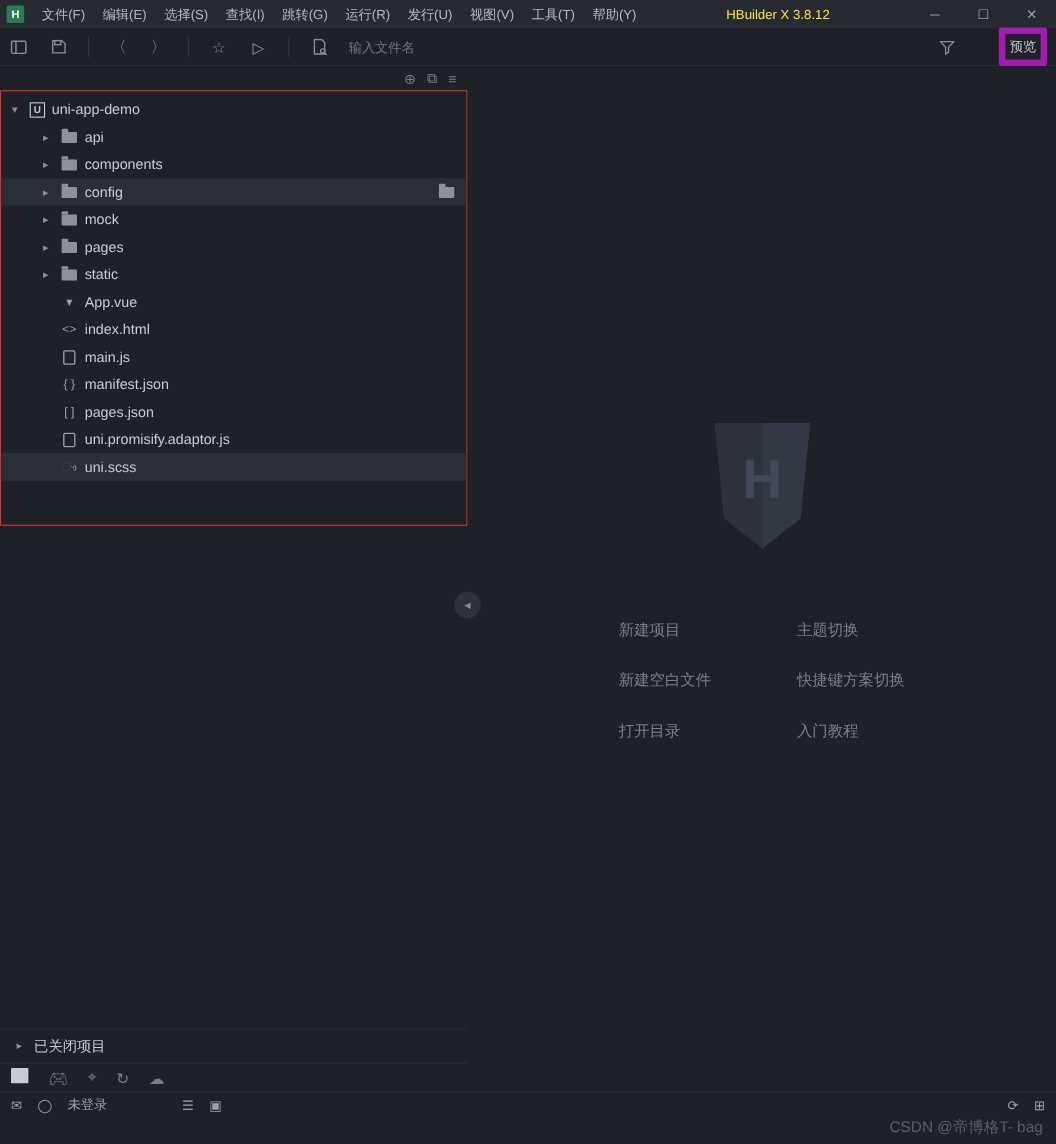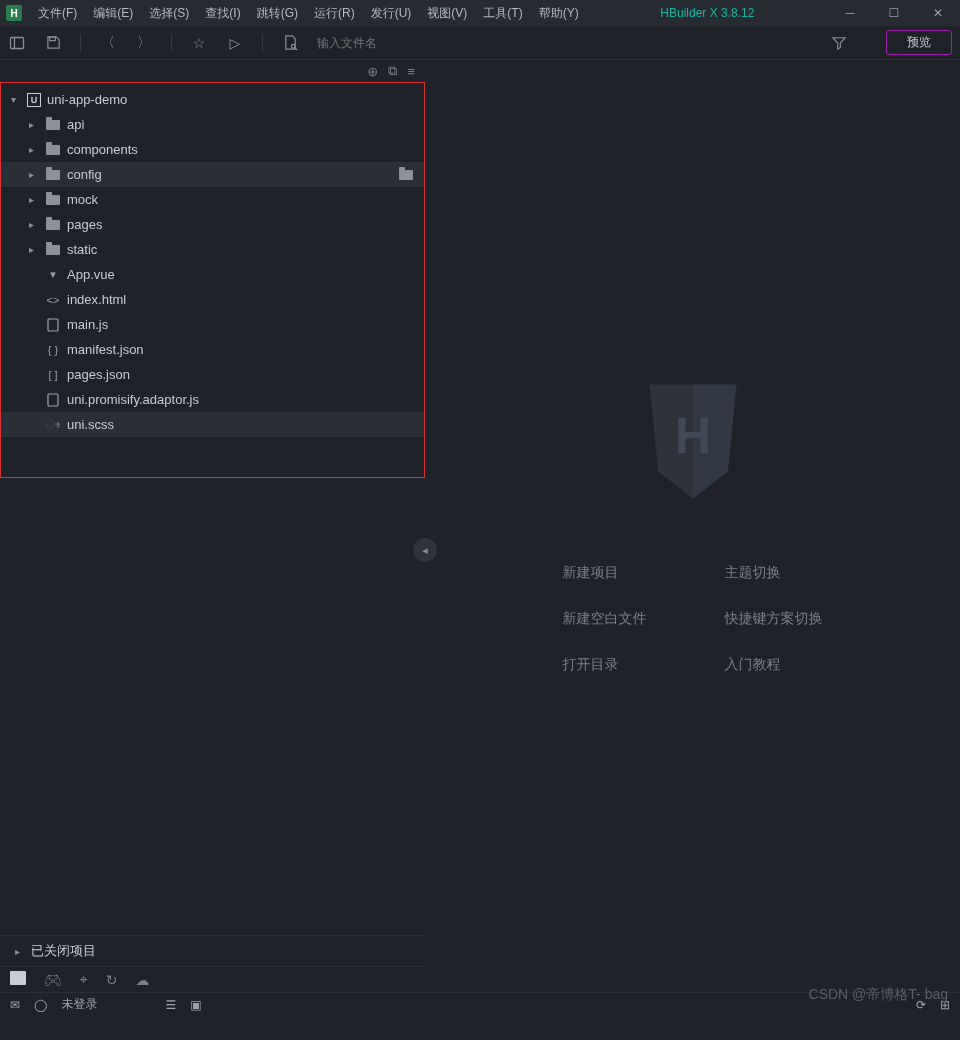--- a/index.html
+++ b/index.html
@@ -3,68 +3,68 @@
 <meta charset="utf-8">
 <style>
   * { margin:0; padding:0; box-sizing:border-box; font-family:"Microsoft YaHei","PingFang SC",sans-serif; }
   body { background:#1e2228; color:#c8ccd4; width:960px; height:1040px; overflow:hidden; position:relative;}
   
   
   .titlebar { height:26px; display:flex; align-items:center; background:#262a31; font-size:12px; color:#b5b9c0;}
   .app-icon { width:16px; height:16px; background:#2b7d4f; color:#fff; font-weight:bold; font-size:10px; display:flex; align-items:center; justify-content:center; margin:0 8px 0 6px; border-radius:2px;}
   .menu { display:flex; gap:0;}
   .menu span { padding:0 8px; cursor:default;}
-  .title-center { flex:1; text-align:center; color:#14b8a6;}
+  .title-center { flex:1; text-align:center; color:#fde047;}
   .win-controls { display:flex;}
   .win-controls span { width:44px; height:26px; display:flex; align-items:center; justify-content:center; color:#9ea3ab;}
   
   
   .toolbar { height:34px; display:flex; align-items:center; background:#1e2228; border-bottom:1px solid #2a2e35; padding:0 8px; gap:18px;}
   .tb-icon { width:18px; height:18px; display:flex; align-items:center; justify-content:center; color:#8a8f98; font-size:14px;}
   .tb-sep { width:1px; height:18px; background:#333840;}
   .search-input { flex:1; background:transparent; border:none; outline:none; color:#c8ccd4; font-size:12px;}
-  .preview-btn { border:1px solid #a21caf; padding:3px 20px; font-size:12px; color:#c8ccd4; background:transparent; border-radius:3px;margin-left:20px;}
+  .preview-btn { border:6px solid #a21caf; padding:3px 4px; font-size:12px; color:#c8ccd4; background:transparent; border-radius:3px;margin-left:20px;}
   
   
   .body { display:flex; height:calc(100% - 26px - 34px - 24px - 24px);}
   .sidebar { width:425px; background:#1e2228; display:flex; flex-direction:column; position:relative;}
   .sb-toolbar { height:22px; display:flex; justify-content:flex-end; align-items:center; gap:10px; padding-right:10px; color:#7a7f88; font-size:13px;}
   
   .red-box { border:1.5px solid #e03131; flex:0 0 auto; padding-bottom:40px;}
   
   .tree { font-size:13px; padding-top:4px;}
   .tree-row { display:flex; align-items:center; height:25px; padding-left:10px; color:#c8ccd4; gap:6px;}
   .tree-row.sel { background:#2a2e36;}
   .chev { width:10px; font-size:10px; color:#8a8f98;}
   .chev.open::before { content:"▾";}
   .chev.closed::before { content:"▸";}
   .chev.none::before { content:"";}
   .ficon { width:16px; height:16px; display:flex; align-items:center; justify-content:center; font-size:11px; color:#9ea3ab;}
-  .depth-1 { padding-left:28px;}
+  .depth-1 { padding-left:38px;}
   .row-right-icon { margin-left:auto; margin-right:10px; color:#8a8f98;}
 
   .closed-projects { border-top:1px solid #2a2e35; font-size:13px; padding:6px 15px; display:flex; align-items:center; gap:6px; color:#c8ccd4; margin-top:auto;}
   
   .activity-bar { height:26px; border-top:1px solid #2a2e35; display:flex; align-items:center; gap:18px; padding:0 10px; color:#7a7f88; font-size:14px;}
   
   
   .editor { flex:1; position:relative; background:#1e2228; display:flex; flex-direction:column; align-items:center; justify-content:center;}
   .collapse-handle { position:absolute; left:-12px; top:478px; width:24px; height:24px; background:#2f333b; border-radius:50%; display:flex; align-items:center; justify-content:center; color:#8a8f98; font-size:11px;}
   
   .shield { width:110px; height:125px; position:relative; margin-bottom:60px;}
   .shield svg { width:100%; height:100%;}
   
   .welcome-grid { display:grid; grid-template-columns:1fr 1fr; gap:28px 64px; font-size:14px; color:#7a7f88;}
   .welcome-grid span { cursor:default;}
   
   
   .statusbar { height:24px; border-top:1px solid #2a2e35; display:flex; align-items:center; font-size:12px; color:#9ea3ab; padding:0 10px; gap:14px;}
   .spacer{flex:1;}
   
-  .watermark { position:absolute; right:12px; bottom:36px; font-size:14px; color:#5a5f68;}
+  .watermark { position:absolute; right:12px; bottom:6px; font-size:14px; color:#5a5f68;}
   
   .folder-glyph { width:14px; height:10px; background:#8d929a; border-radius:1px; position:relative;}
   .folder-glyph::before{ content:""; position:absolute; top:-3px; left:0; width:6px; height:3px; background:#8d929a; border-radius:1px 1px 0 0;}
   .uicon { width:14px;height:14px;border:1.5px solid #c8ccd4; font-size:9px; display:flex;align-items:center;justify-content:center; font-weight:bold;}
 </style>
 </head>
 <body>
 
 <div class="titlebar">
   <div class="app-icon">H</div>

